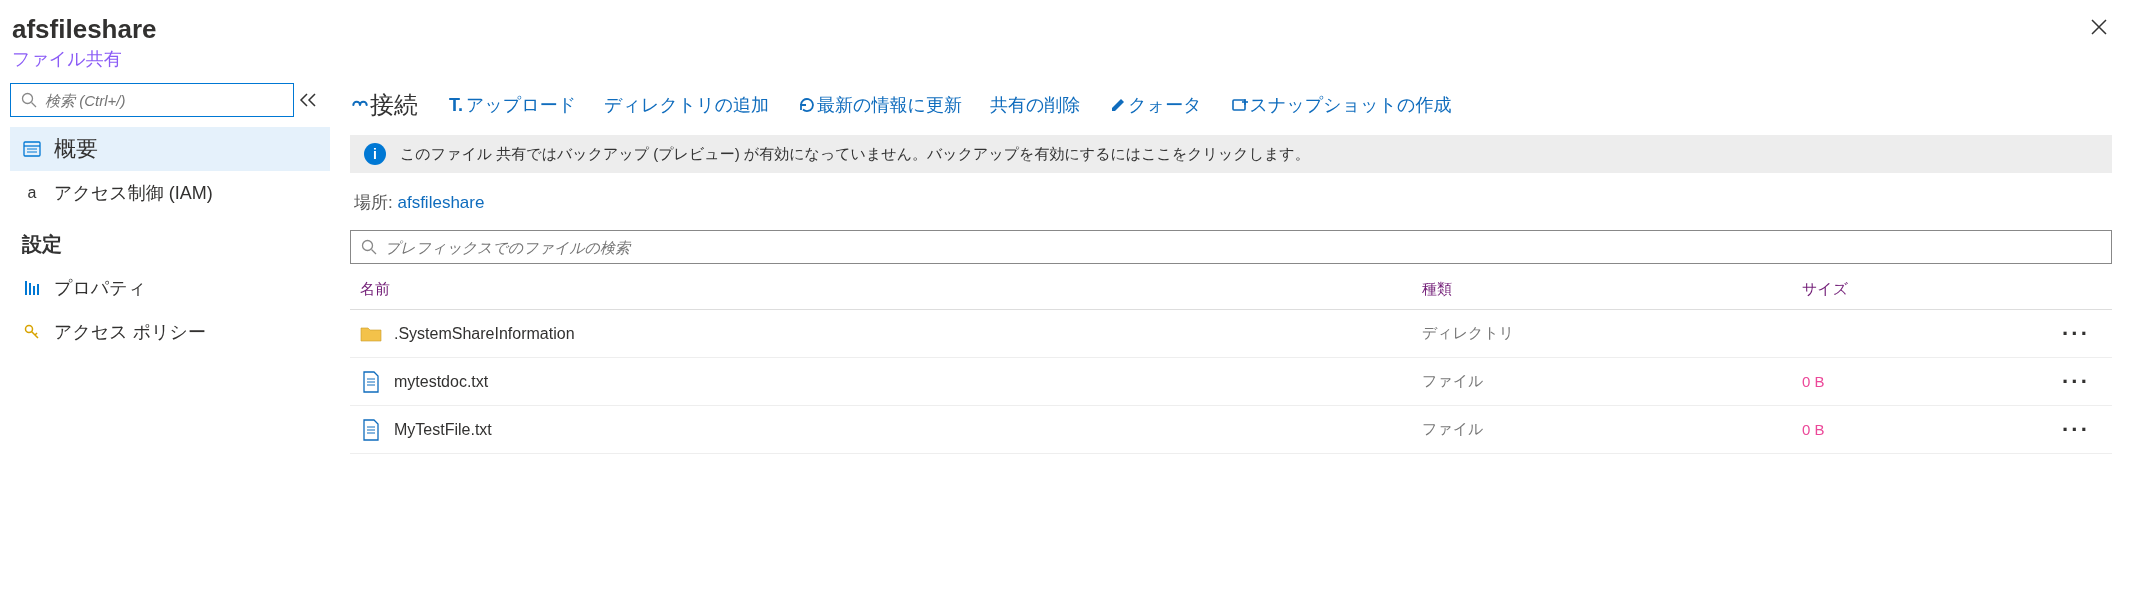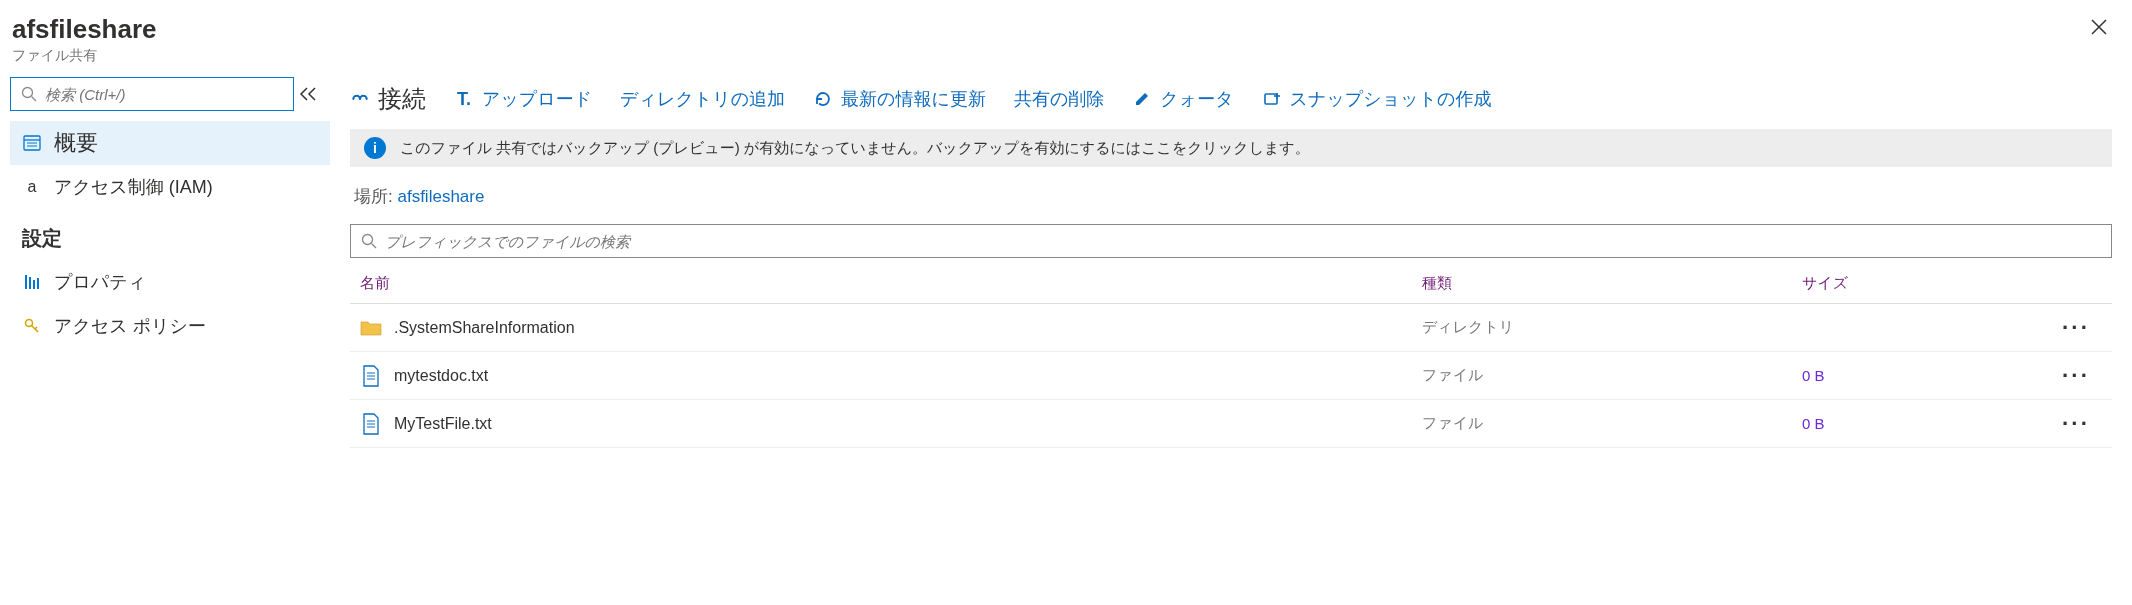--- a/index.html
+++ b/index.html
@@ -3,40 +3,40 @@
 <meta charset="utf-8">
 <style>
   * { box-sizing: border-box; margin: 0; padding: 0; }
   html, body { width: 2132px; height: 605px; font-family: "Segoe UI", "Yu Gothic UI", Meiryo, sans-serif; color: #323130; background: #fff; }
   .blade { display: flex; flex-direction: column; width: 100%; height: 100%; }
 
   
   .header { display: flex; align-items: flex-start; padding: 14px 20px 8px 12px; }
   .header-titles { display: flex; flex-direction: column; }
   .header-title { font-size: 26px; font-weight: 600; }
-  .header-sub { font-size: 14px; color: #737373; margin-top: 2px; }
+  .header-sub { font-size: 18px; color: #8b5cf6; margin-top: 2px; }
   .header-close { margin-left: auto; font-size: 24px; line-height: 1; padding: 4px; cursor: pointer; color: #333; }
 
   
   .body { display: flex; flex: 1; min-height: 0; }
   .sidebar { width: 330px; flex: 0 0 330px; display: flex; flex-direction: column; padding: 0 0 0 10px; }
   .search-row { display: flex; align-items: center; margin: 4px 8px 10px 0; }
   .search-box { display: flex; align-items: center; border: 1px solid #0078d4; height: 34px; flex: 1; padding: 0 10px; gap: 8px; }
   .search-box input { border: none; outline: none; font-size: 15px; flex: 1; font-style: italic; color: #666; }
   .collapse-btn { width: 28px; display: flex; justify-content: center; align-items: center; color: #333; font-size: 18px; cursor: pointer; }
   .menu { display: flex; flex-direction: column; }
   .menu-item { display: flex; align-items: center; gap: 12px; height: 44px; padding: 0 12px; font-size: 18px; cursor: pointer; }
   .menu-item.selected { background: #e5f1fb; }
   .menu-item.selected .mi-label { font-size: 22px; }
   .menu-item .mi-icon { width: 20px; display: inline-flex; justify-content: center; align-items: center; }
   .menu-group { font-size: 20px; font-weight: 600; padding: 16px 12px 8px 12px; color: #333; }
 
   .main { flex: 1; display: flex; flex-direction: column; padding: 0 20px 0 20px; min-width: 0; }
   .toolbar { display: flex; align-items: center; gap: 28px; padding: 10px 0 14px 0; flex-wrap: wrap; }
-  .tb-item { display: flex; align-items: center; gap: 8px; color: #0f6cbd; font-size: 18px; cursor: pointer; white-space: nowrap; }
+  .tb-item { display: flex; align-items: center; color: #0f6cbd; font-size: 18px; cursor: pointer; white-space: nowrap; }
   .tb-item .tb-icon { display: inline-flex; width: 20px; height: 20px; justify-content: center; align-items: center; }
   .tb-item .tb-label { }
   .tb-first { font-size: 24px; color: #333; }
   .tb-first .tb-icon { color: #0f6cbd; }
 
   .info-bar { display: flex; align-items: center; gap: 14px; background: #ededed; padding: 8px 14px; font-size: 15px; color: #333; }
   .info-bar .info-icon { width: 22px; height: 22px; border-radius: 50%; background: #0078d4; color: #fff; display: flex; justify-content: center; align-items: center; font-weight: bold; font-size: 14px; }
   .location { margin: 18px 4px 16px 4px; font-size: 17px; }
   .location-label { color: #555; }
   .location-val { color: #0f6cbd; }
@@ -46,21 +46,21 @@
 
   .grid { margin-top: 6px; }
   .ghead, .grow { display: grid; grid-template-columns: 1fr 380px 260px 60px; align-items: center; }
   .ghead { height: 40px; font-size: 15px; color: #701a75; border-bottom: 1px solid #ddd; }
   .ghead > div { padding: 0 10px; }
   .grow { height: 48px; border-bottom: 1px solid #eee; font-size: 16px; }
   .grow > div { padding: 0 10px; }
   .gname { display: flex; align-items: center; gap: 12px; }
   .gname .ficon { width: 22px; height: 22px; display: inline-flex; justify-content: center; align-items: center; }
   .gtype { color: #777; font-size: 15px; }
-  .gsize { color: #6d28d9; font-size: 15px; }
+  .gsize { color: #ec4899; font-size: 15px; }
   .gact { font-size: 22px; font-weight: bold; letter-spacing: 2px; cursor: pointer; }
 
   svg { display: block; }
 </style>
 </head>
 <body>
 
 <div class="blade">
   <div class="header">
     <div class="header-titles">

